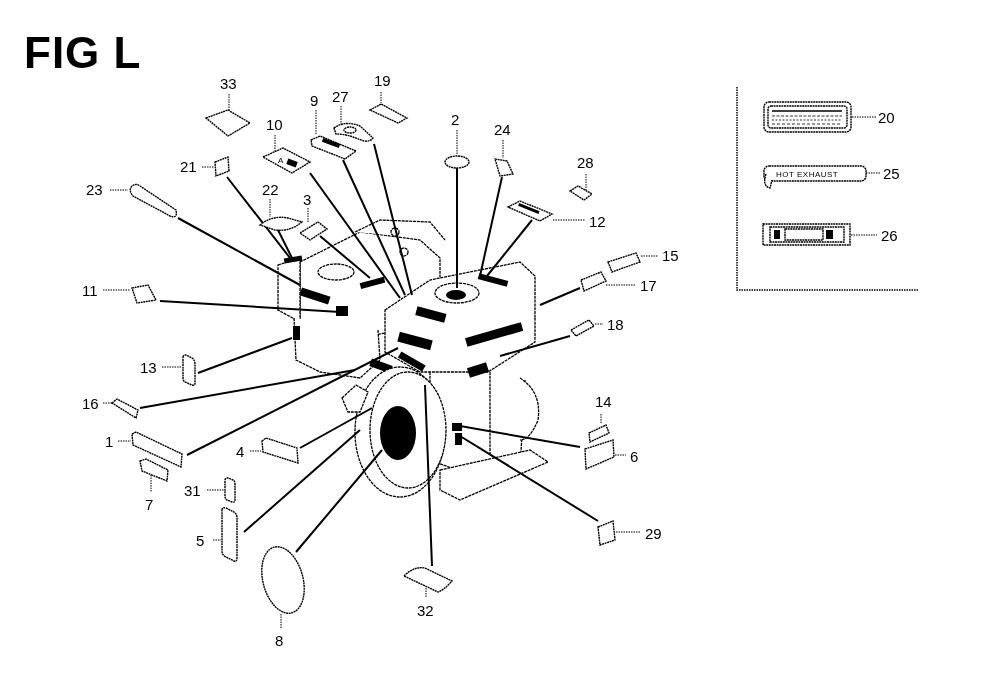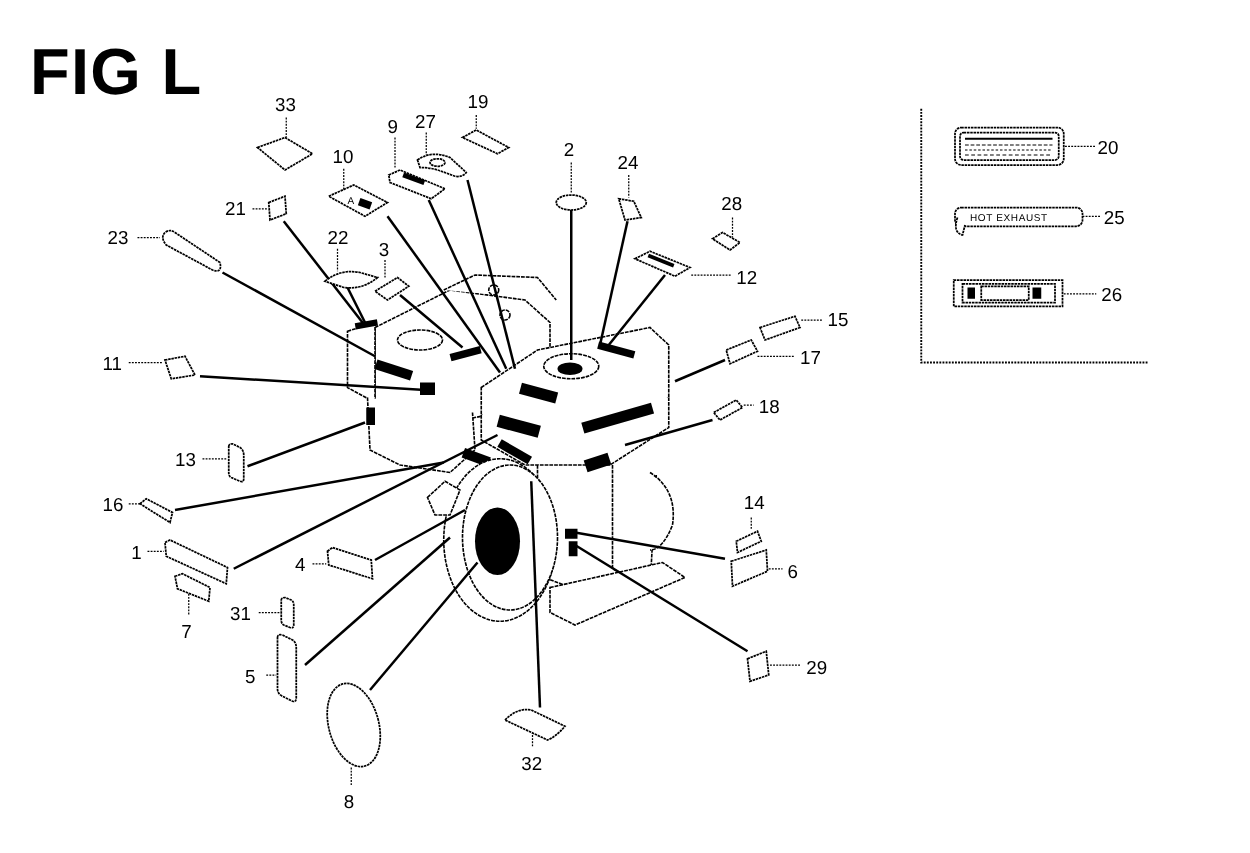--- a/index.html
+++ b/index.html
@@ -1,18 +1,18 @@
 <!DOCTYPE html>
 <html><head>
   <meta charset="utf-8">
   <style>
     html, body { margin: 0; padding: 0; background: #ffffff; }
     body { width: 1000px; height: 682px; position: relative; overflow: hidden;
            font-family: "Liberation Sans", sans-serif; }
-    #fig-title { position: absolute; left: 24px; top: 28px; font-size: 52px;
+    #fig-title { position: absolute; left: 24px; top: 28px; font-size: 44px;
                  font-weight: bold; color: #000; letter-spacing: 1px;
                  font-family: "Liberation Sans", sans-serif; }
     svg#diagram { position: absolute; left: 0; top: 0; }
     .lbl { font-family: "Liberation Sans", sans-serif; font-size: 15px; fill: #000; }
     .part { fill: #fff; stroke: #000; stroke-width: 1.4; stroke-dasharray: 2 0.6; }
     .eng { fill: #fff; stroke: #000; stroke-width: 1.3; stroke-dasharray: 3 0.8; }
     .leader { stroke: #000; stroke-width: 2; fill: none; }
     .tick { stroke: #000; stroke-width: 1; stroke-dasharray: 1.5 1; fill: none; }
     .solid { fill: #000; stroke: none; }
   </style>

